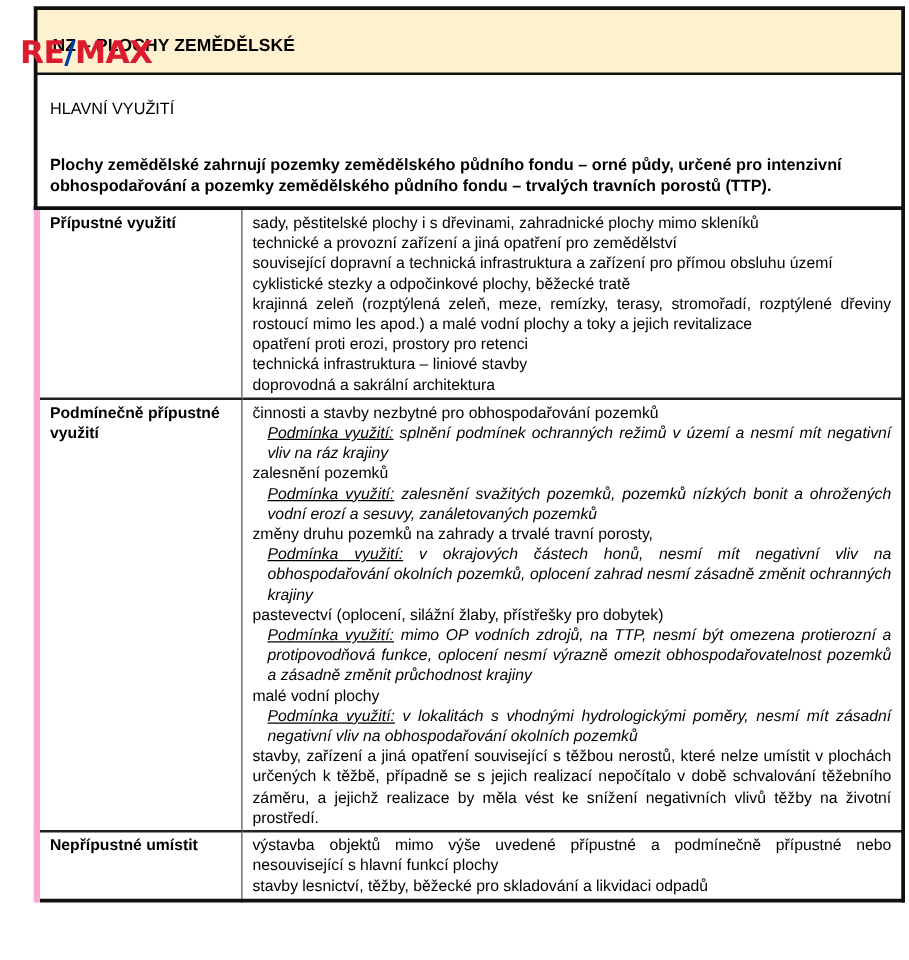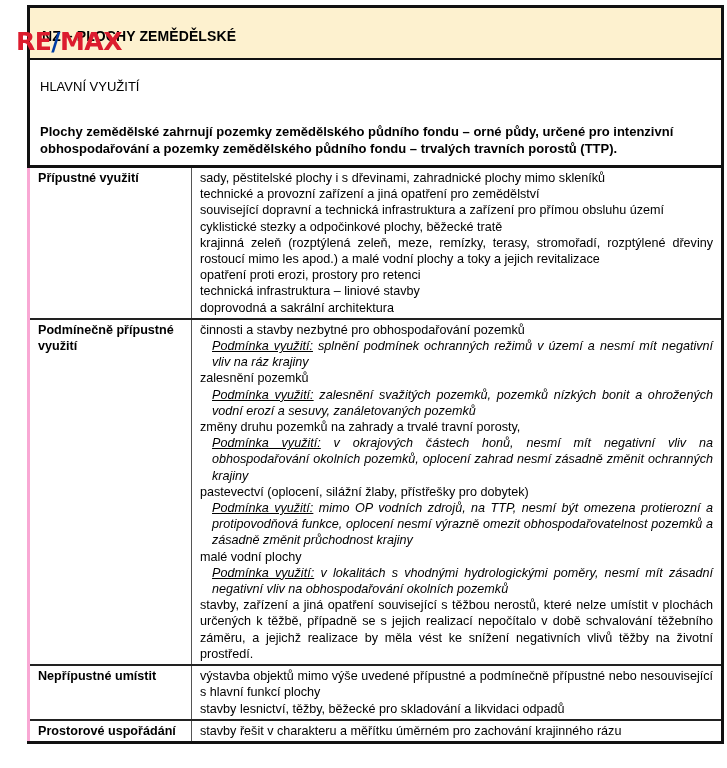--- a/index.html
+++ b/index.html
@@ -8,21 +8,21 @@
   .doc { position: absolute; left: 27px; top: 5px; width: 697px; }
   .header-box { border: 3px solid #111; border-bottom: 2px solid #111; background: #fdf1cf;
                 height: 55px; box-sizing: border-box; position: relative; }
   .header-title { position: absolute; left: 12px; top: 20px; font-weight: bold; font-size: 14px;
                   letter-spacing: 0.1px; }
   .main-box { border-left: 3px solid #111; border-right: 3px solid #111; border-bottom: 3px solid #111;
               padding: 18px 10px 8px 10px; box-sizing: border-box; }
   .main-heading { font-weight: normal; font-size: 13px; line-height: 17px; }
   .main-text { font-weight: bold; font-size: 13px; line-height: 17px; margin-top: 28px; }
   table.rules { border-collapse: collapse; width: 697px; table-layout: fixed;
-                border-left: 3px solid #f9a8d4; border-right: 3px solid #111; border-bottom: 3px solid #111; }
+                border-left: 5px solid #f9a8d4; border-right: 3px solid #111; border-bottom: 3px solid #111; }
   table.rules td { vertical-align: top; font-size: 12.6px; line-height: 16.2px; padding: 2px 8px 2px 8px; }
   table.rules tr + tr td { border-top: 2px solid #222; }
   td.label { width: 145px; font-weight: bold; border-right: 1px solid #555; padding-left: 8px; }
   td.content { padding-left: 28px; padding-right: 8px; text-align: justify; }
   .line { display: block; }
   .cond { font-style: italic; margin-left: 12px; }
   .cond .u { text-decoration: underline; }
   .logo { position: absolute; left: 16px; top: 29px; font-family: "DejaVu Sans", sans-serif; font-weight: bold;
           font-size: 25px; letter-spacing: -0.5px; color: #dc1c2e; line-height: 25px; text-align: right; }
   .logo .slash { color: #003da5; }
@@ -69,25 +69,19 @@
             <span class="line">stavby, zařízení a jiná opatření související s těžbou nerostů, které nelze umístit v plochách určených k těžbě, případně se s jejich realizací nepočítalo v době schvalování těžebního záměru, a jejichž realizace by měla vést ke snížení negativních vlivů těžby na životní prostředí.</span>
           </td>
         </tr>
         <tr>
           <td class="label">Nepřípustné umístit</td>
           <td class="content">
             <span class="line">výstavba objektů mimo výše uvedené přípustné a podmínečně přípustné nebo nesouvisející s hlavní funkcí plochy</span>
             <span class="line">stavby lesnictví, těžby, běžecké pro skladování a likvidaci odpadů</span>
           </td>
         </tr>
-        <tr>
-          <td class="label">Prostorové uspořádání</td>
-          <td class="content">
-            <span class="line">stavby řešit v charakteru a měřítku úměrném pro zachování krajinného rázu</span>
-          </td>
-        </tr>
       </tbody>
   </table>
 </div>
 
 <div class="logo">
   <span>RE</span><span class="slash">/</span><span>MAX</span>
 </div>
 
 </body></html>

